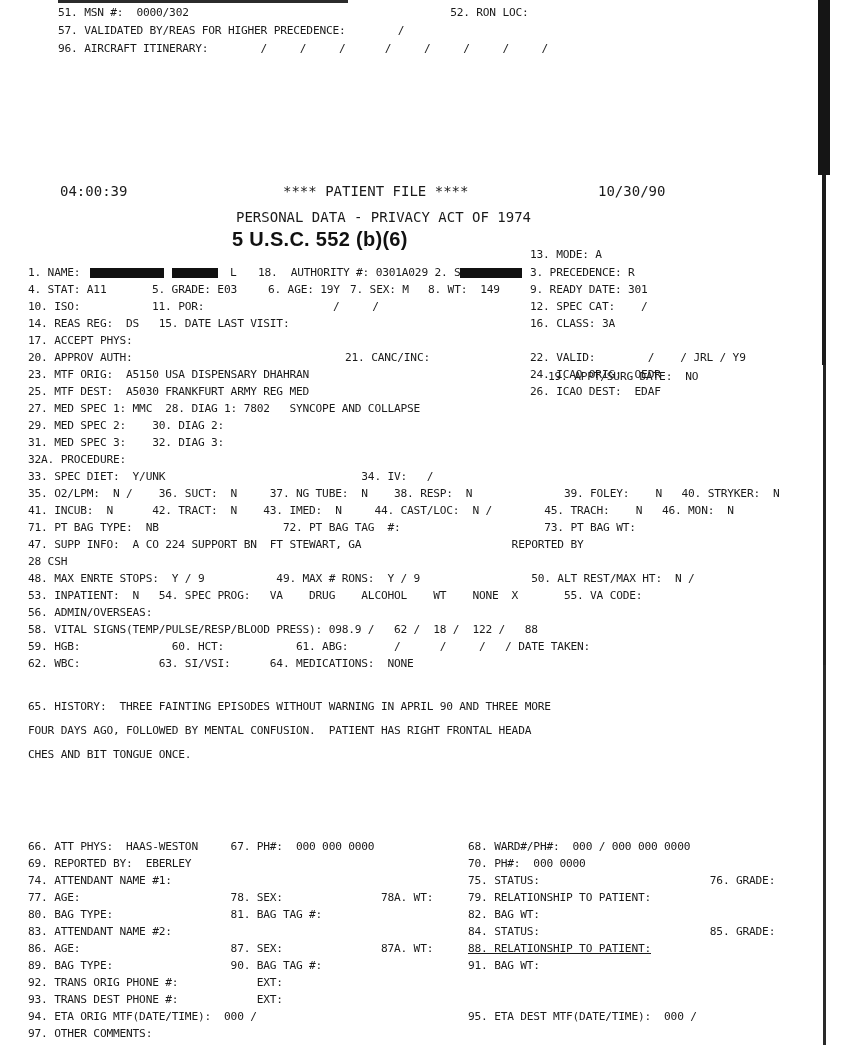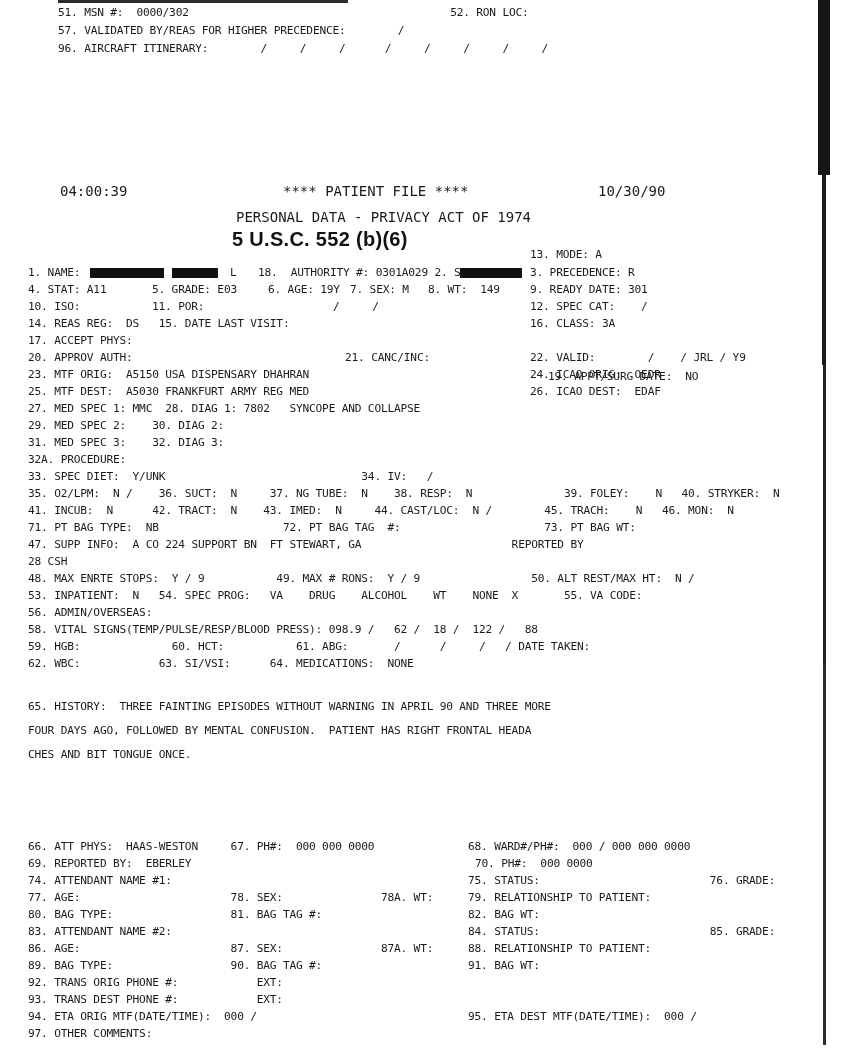--- a/index.html
+++ b/index.html
@@ -185,36 +185,36 @@
   <div class="ln" style="left:28px; top:657px;">62. WBC:            63. SI/VSI:      64. MEDICATIONS:  NONE</div>
 
   <div class="ln" style="left:28px; top:700px;">65. HISTORY:  THREE FAINTING EPISODES WITHOUT WARNING IN APRIL 90 AND THREE MORE</div>
   <div class="ln" style="left:28px; top:724px;">FOUR DAYS AGO, FOLLOWED BY MENTAL CONFUSION.  PATIENT HAS RIGHT FRONTAL HEADA</div>
   <div class="ln" style="left:28px; top:748px;">CHES AND BIT TONGUE ONCE.</div>
 
   <div class="ln" style="left:28px; top:840px;">66. ATT PHYS:  HAAS-WESTON     67. PH#:  000 000 0000</div>
   <div class="ln" style="left:468px; top:840px;">68. WARD#/PH#:  000 / 000 000 0000</div>
 
   <div class="ln" style="left:28px; top:857px;">69. REPORTED BY:  EBERLEY</div>
-  <div class="ln" style="left:468px; top:857px;margin-left:7px;">70. PH#:  000 0000</div>
+  <div class="ln" style="left:468px; top:857px;">70. PH#:  000 0000</div>
 
   <div class="ln" style="left:28px; top:874px;">74. ATTENDANT NAME #1:</div>
   <div class="ln" style="left:468px; top:874px;">75. STATUS:                          76. GRADE:</div>
 
   <div class="ln" style="left:28px; top:891px;">77. AGE:                       78. SEX:               78A. WT:</div>
   <div class="ln" style="left:468px; top:891px;">79. RELATIONSHIP TO PATIENT:</div>
 
   <div class="ln" style="left:28px; top:908px;">80. BAG TYPE:                  81. BAG TAG #:</div>
   <div class="ln" style="left:468px; top:908px;">82. BAG WT:</div>
 
   <div class="ln" style="left:28px; top:925px;">83. ATTENDANT NAME #2:</div>
   <div class="ln" style="left:468px; top:925px;">84. STATUS:                          85. GRADE:</div>
 
   <div class="ln" style="left:28px; top:942px;">86. AGE:                       87. SEX:               87A. WT:</div>
-  <div class="ln" style="left:468px; top:942px;">88. RELATIONSHIP TO PATIENT:</div>
+  <div class="ln" style="left:468px; top:942px;text-decoration:underline;">88. RELATIONSHIP TO PATIENT:</div>
 
   <div class="ln" style="left:28px; top:959px;">89. BAG TYPE:                  90. BAG TAG #:</div>
   <div class="ln" style="left:468px; top:959px;">91. BAG WT:</div>
 
   <div class="ln" style="left:28px; top:976px;">92. TRANS ORIG PHONE #:            EXT:</div>
   <div class="ln" style="left:28px; top:993px;">93. TRANS DEST PHONE #:            EXT:</div>
 
   <div class="ln" style="left:28px; top:1010px;">94. ETA ORIG MTF(DATE/TIME):  000 /</div>
   <div class="ln" style="left:468px; top:1010px;">95. ETA DEST MTF(DATE/TIME):  000 /</div>
 

